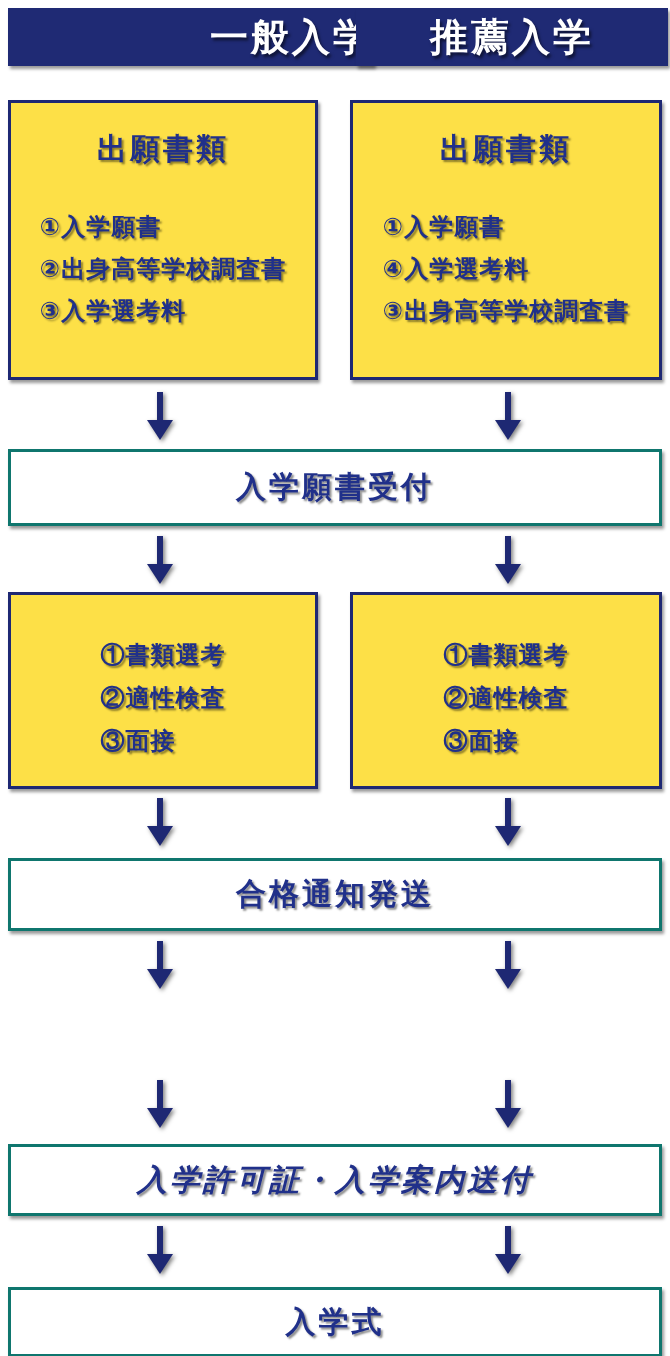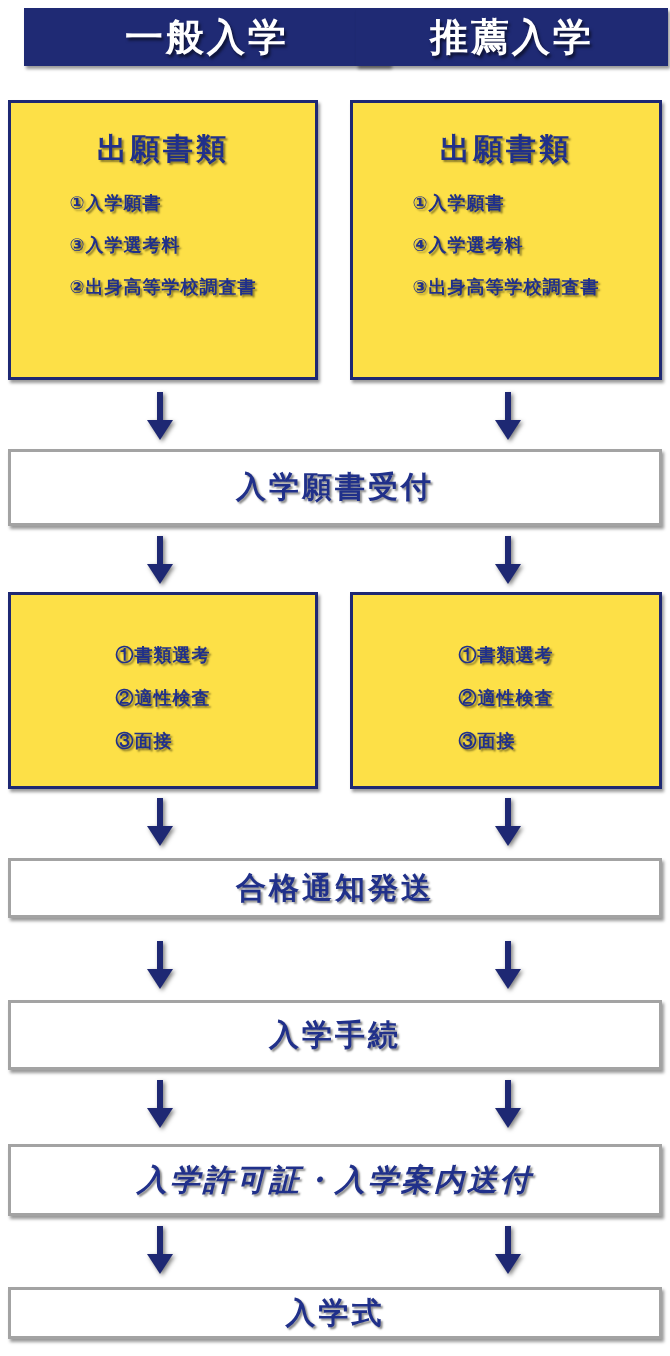--- a/index.html
+++ b/index.html
@@ -8,52 +8,52 @@
     font-family:"Liberation Sans","DejaVu Sans",sans-serif; font-weight:bold;
     color:#20308a; overflow:hidden;
   }
   .hdr {
     position:absolute; top:8px; height:58px; background:#1f2a74; color:#ffffff;
     display:flex; align-items:center; justify-content:center;
     font-size:38px; letter-spacing:3px;
     text-shadow:2px 3px 3px rgba(0,0,0,0.55);
     box-shadow:2px 3px 3px rgba(0,0,0,0.4);
   }
-  .hdr-left  { left:24px;   width:366px; }
+  .hdr-left  { left:8px;   width:366px;justify-content:flex-end; }
   .hdr-right { left:356px; width:312px;text-align:right; }
   .box {
     position:absolute; box-sizing:border-box; background:#fde047;
     border:3px solid #1e2873; box-shadow:2px 3px 3px rgba(0,0,0,0.4);
   }
   .doc-box-left  { left:8px;   top:100px; width:310px; height:280px; }
   .doc-box-right { left:350px; top:100px; width:312px; height:280px; }
   .sel-box-left  { left:8px;   top:592px; width:310px; height:197px; }
   .sel-box-right { left:350px; top:592px; width:312px; height:197px; }
   .box-title {
     text-align:center; margin-top:26px; font-size:30px; letter-spacing:3px;
     text-shadow:2px 2px 2px rgba(0,0,0,0.45);
   }
   ul.flow-list {
-    list-style:none; padding:0; width:fit-content; margin:12px auto 0;
-    font-size:18px; line-height:42px; letter-spacing:1px;
+    list-style:none; padding:0; width:fit-content; margin:36px auto 0;
+    font-size:24px; line-height:42px; letter-spacing:1px;
     text-shadow:2px 2px 2px rgba(0,0,0,0.45);
   }
   .sel-box-left ul.flow-list, .sel-box-right ul.flow-list { margin-top:40px; line-height:43px;font-family:Liberation Mono, monospace; }
   .band {
     position:absolute; left:8px; width:654px; box-sizing:border-box; background:#ffffff;
-    border:3px solid #a3a3a3; box-shadow:2px 3px 3px rgba(0,0,0,0.4);
+    border:3px solid #0f766e; box-shadow:2px 3px 3px rgba(0,0,0,0.4);
     display:flex; align-items:center; justify-content:center;
     font-size:30px; letter-spacing:3px;
     text-shadow:2px 2px 2px rgba(0,0,0,0.45);
   }
   .band-reception  { top:449px;  height:77px; }
-  .band-notice     { top:858px;  height:60px; }
+  .band-notice     { top:858px;  height:73px; }
   .band-enroll     { top:1000px; height:70px; }
   .band-permit     { top:1144px; height:72px;font-style:italic; }
-  .band-ceremony   { top:1287px; height:52px; }
+  .band-ceremony   { top:1287px; height:70px; }
   .arrow {
     position:absolute; width:26px; height:48px;
     filter:drop-shadow(2px 2px 2px rgba(0,0,0,0.5));
   }
   .arrow .stem { position:absolute; left:10px; top:0; width:6px; height:30px; background:#1e2873; }
   .arrow .head {
     position:absolute; left:0; top:28px; width:0; height:0;
     border-left:13px solid transparent; border-right:13px solid transparent;
     border-top:20px solid #1e2873;
   }
@@ -70,22 +70,22 @@
     <span>一般入学</span>
   </div>
   <div class="hdr hdr-right">
     <span>推薦入学</span>
   </div>
 
   <div class="box doc-box-left">
     <div class="box-title">出願書類</div>
     <ul class="flow-list">
       <li>①入学願書</li>
+      <li>②出身高等学校調査書</li>
       <li>③入学選考料</li>
-      <li>②出身高等学校調査書</li>
     </ul>
   </div>
   <div class="box doc-box-right">
     <div class="box-title">出願書類</div>
     <ul class="flow-list">
       <li>①入学願書</li>
       <li>④入学選考料</li>
       <li>③出身高等学校調査書</li>
     </ul>
   </div>
@@ -142,23 +142,20 @@
 
   <div class="arrow ar-l r4">
       <span class="stem"></span>
       <span class="head"></span>
     </div>
   <div class="arrow ar-r r4">
       <span class="stem"></span>
       <span class="head"></span>
     </div>
 
-  <div class="band band-enroll">
-    <span>入学手続</span>
-  </div>
 
   <div class="arrow ar-l r5">
       <span class="stem"></span>
       <span class="head"></span>
     </div>
   <div class="arrow ar-r r5">
       <span class="stem"></span>
       <span class="head"></span>
     </div>
 

